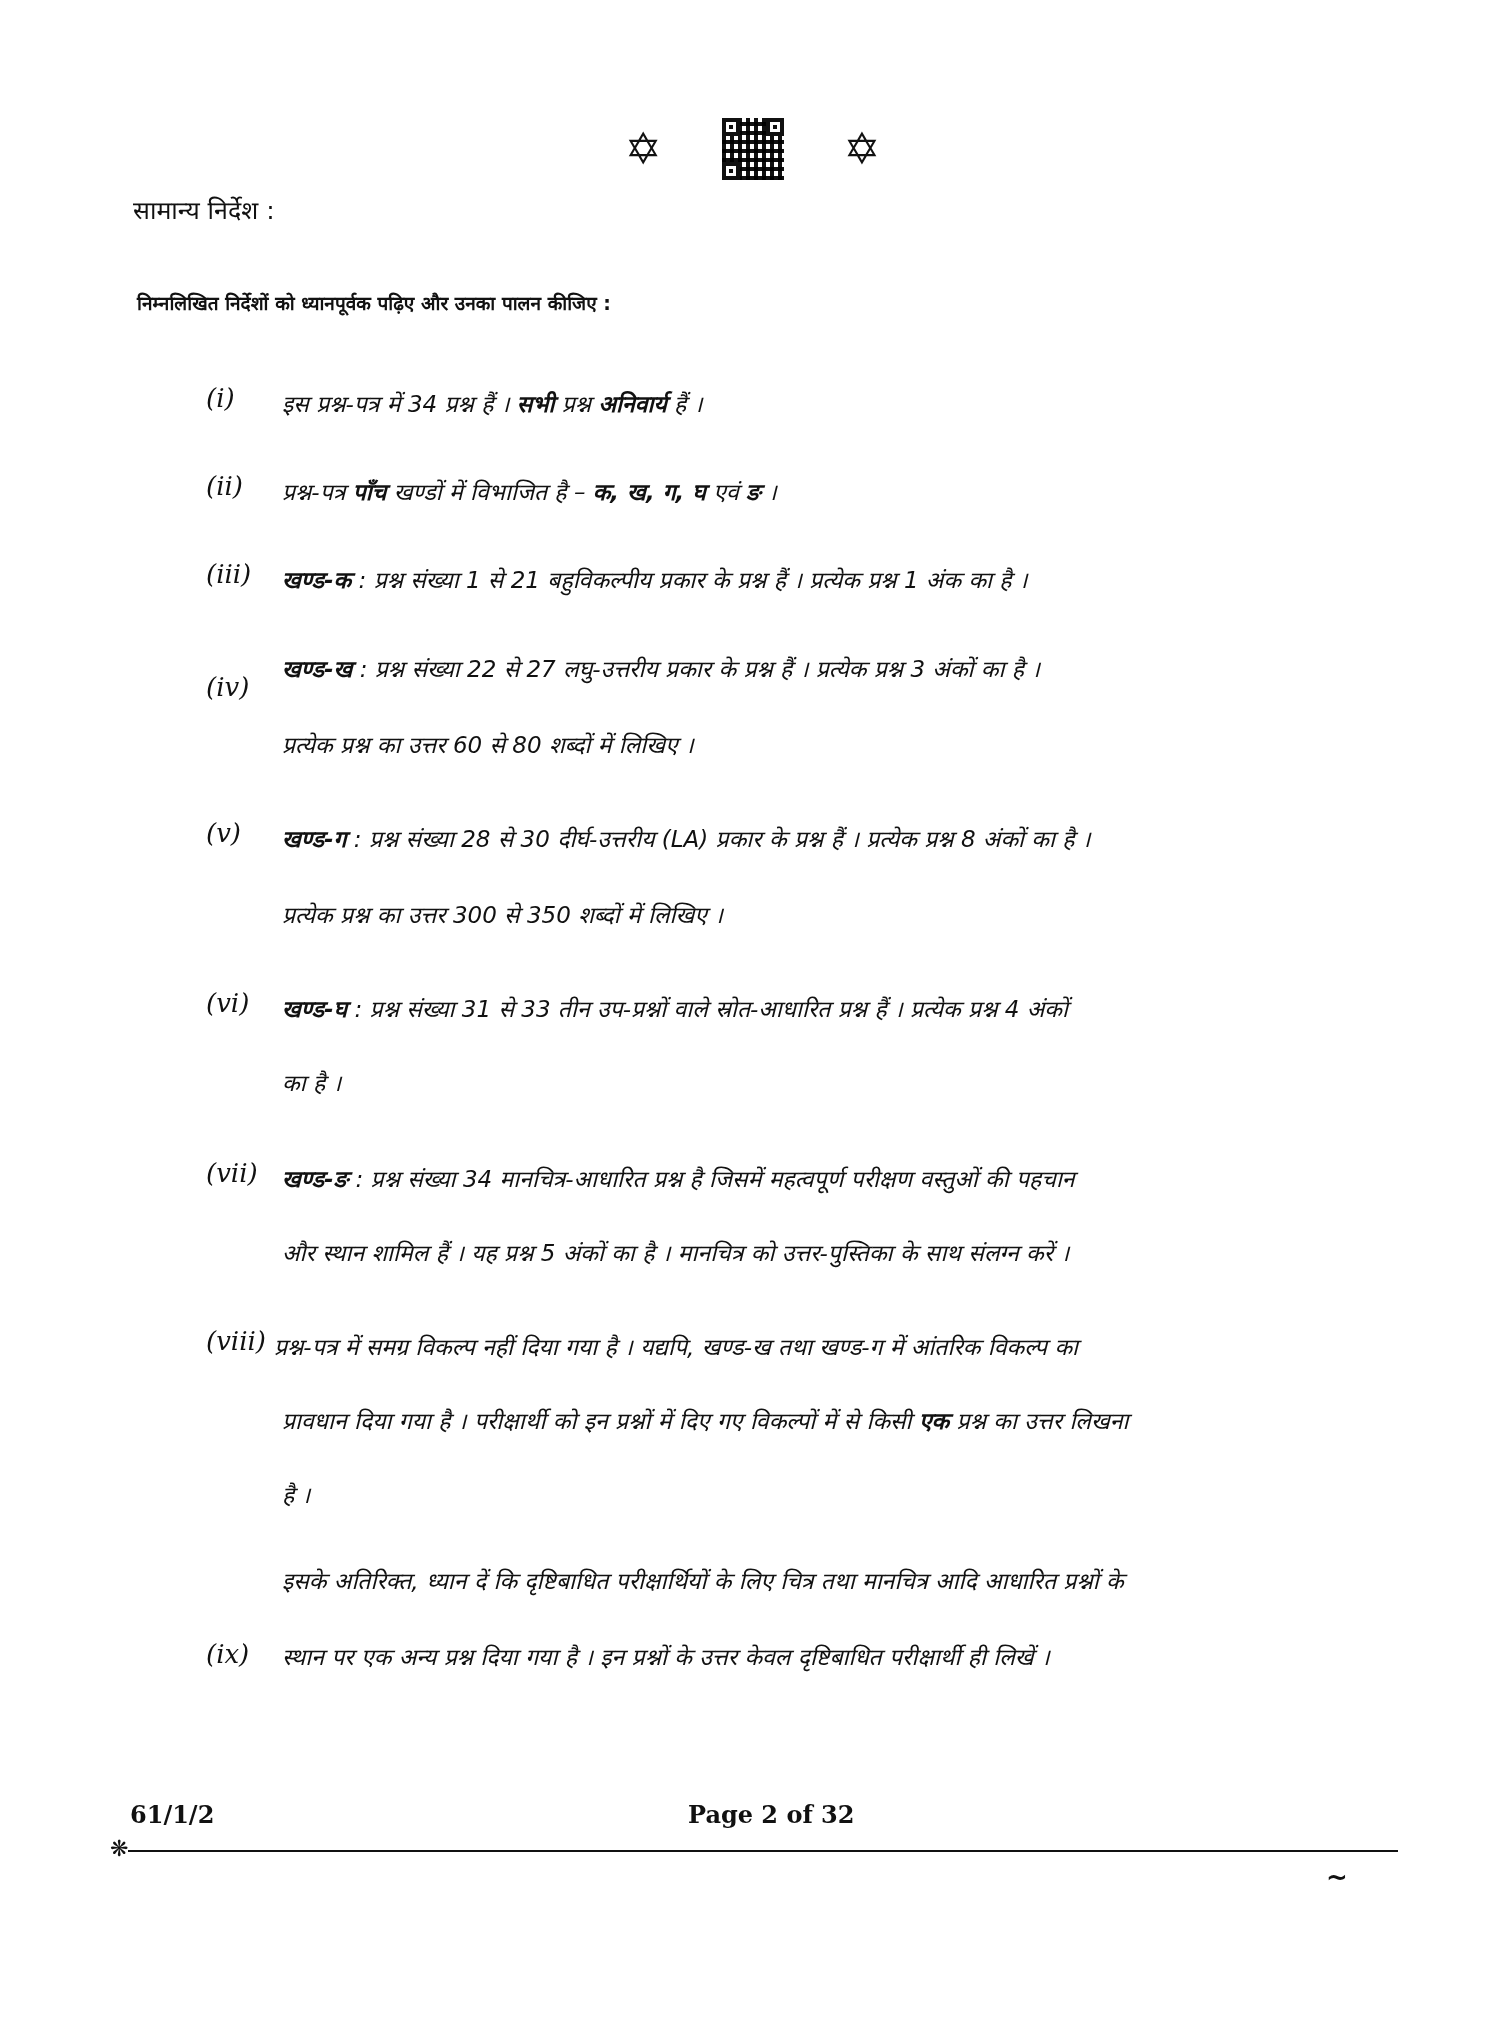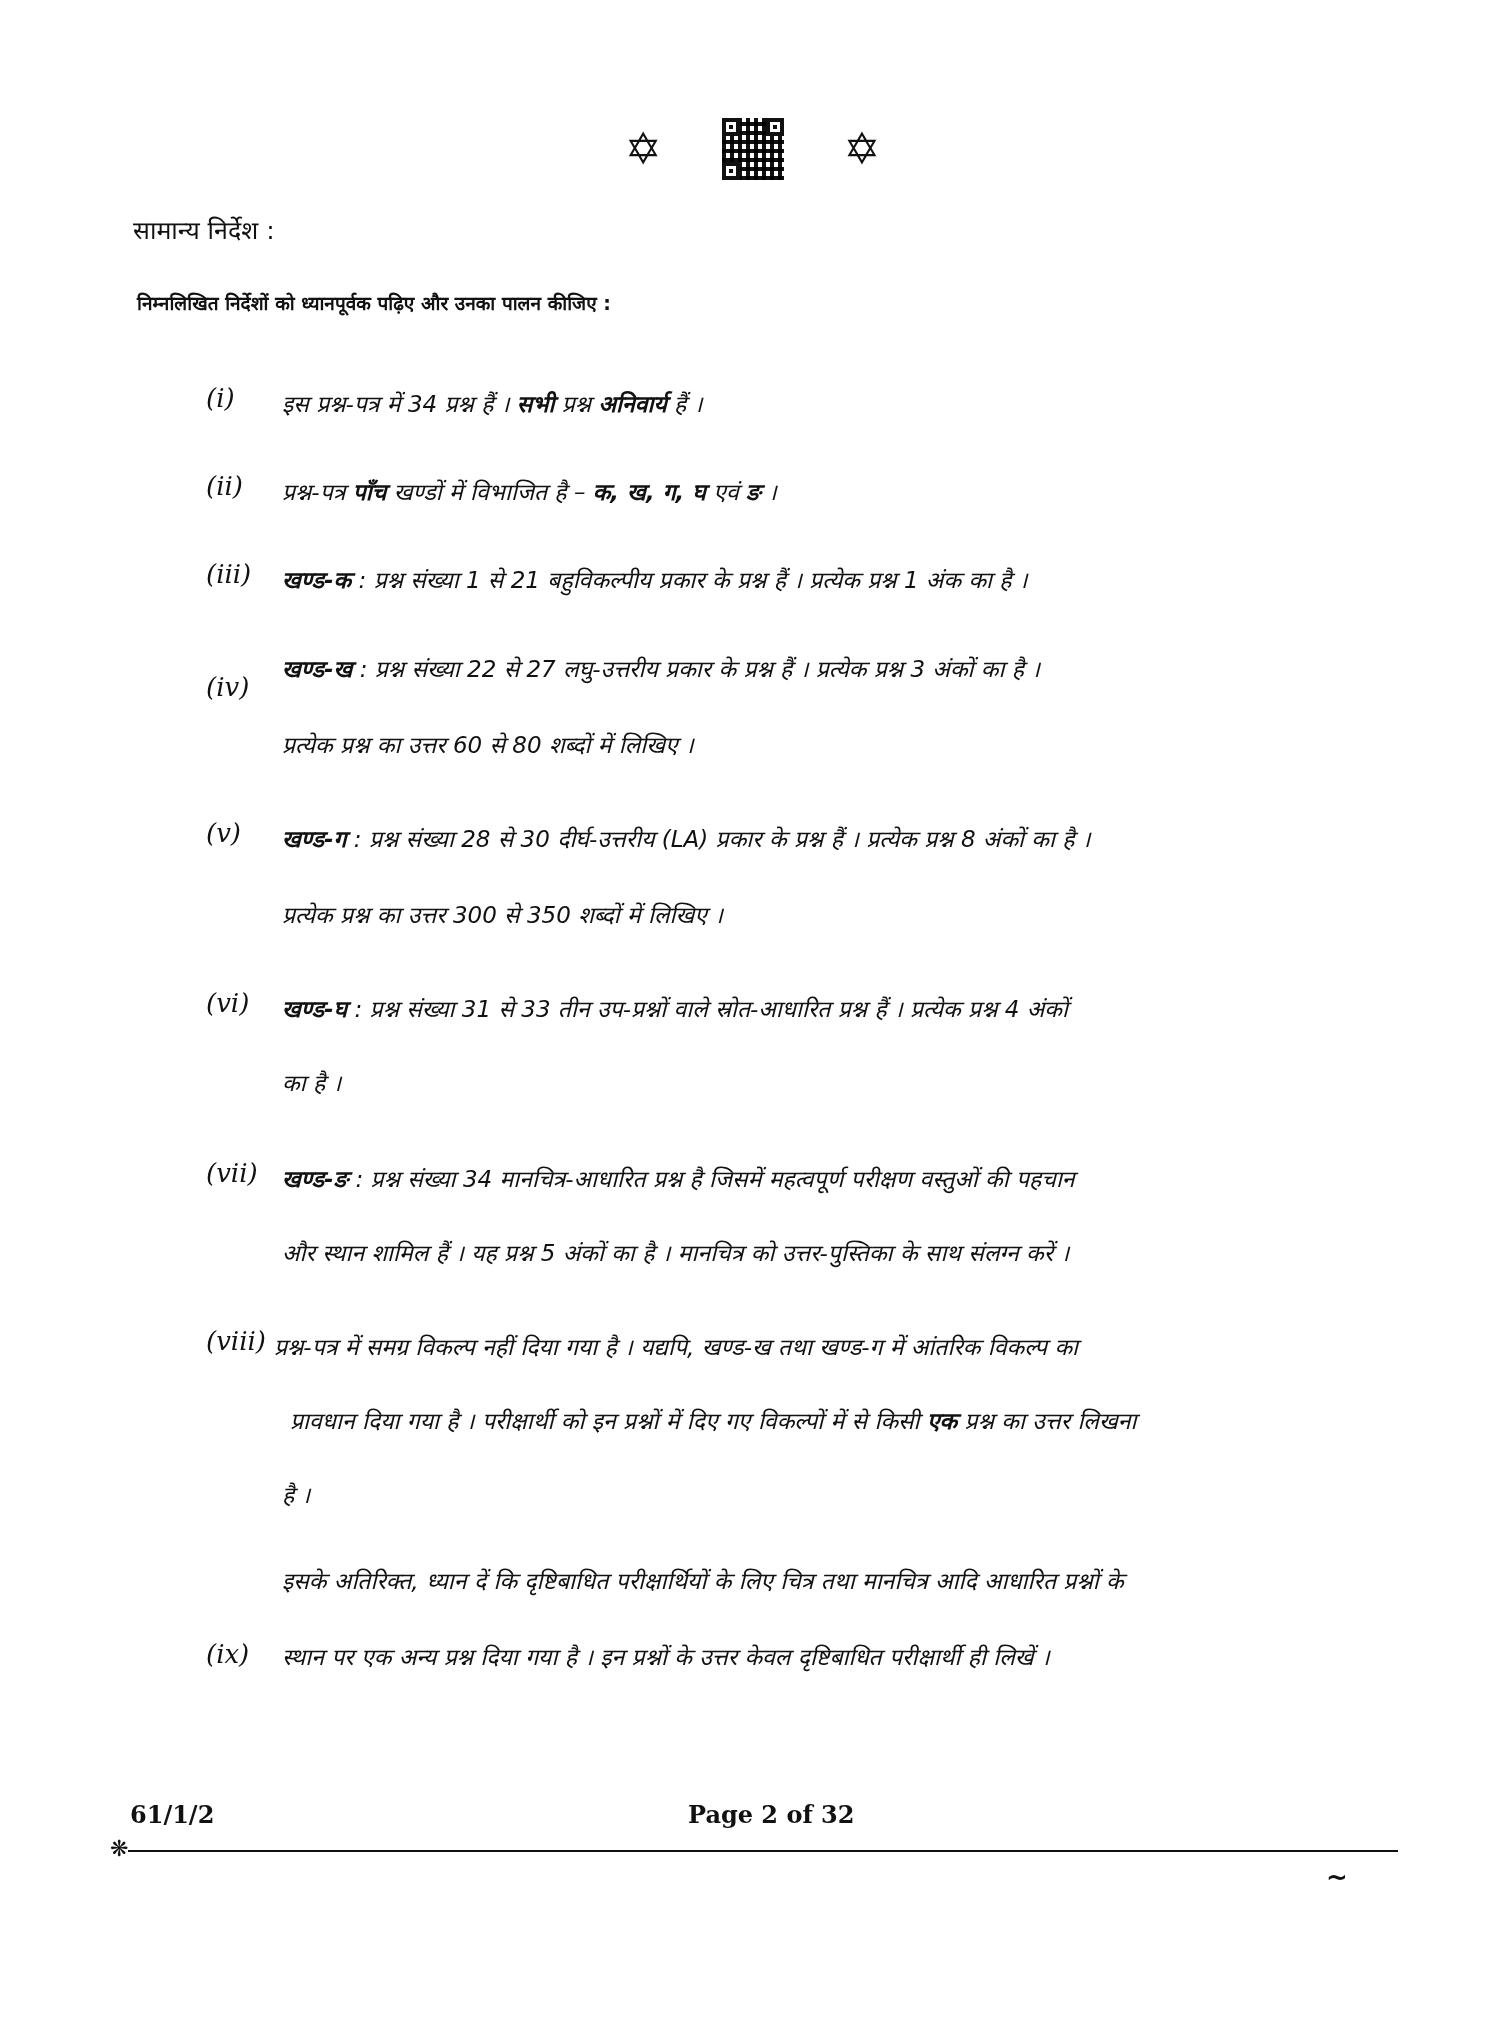--- a/index.html
+++ b/index.html
@@ -20,21 +20,21 @@
       background-blend-mode: multiply;
     }
     .qr .finder { position: absolute; width: 18px; height: 18px; border: 4px solid #111; background: #fff; box-sizing: border-box; }
     .qr .finder::after { content: ""; position: absolute; left: 3px; top: 3px; width: 4px; height: 4px; background: #111; }
     .qr .f1 { left: 0; top: 0; } .qr .f2 { right: 0; top: 0; } .qr .f3 { left: 0; bottom: 0; }
 
     .heading {
       position: absolute; left: 133px; font-family: "DejaVu Sans", sans-serif;
       font-size: 25px; color: #111;
     }
-    .h1 { top: 212px; }
+    .h1 { top: 192px; }
     .h2 { top: 290px; left: 137px; font-weight: bold; font-size: 19px; }
 
     .item { position: absolute; left: 206px; width: 1140px; font-family: "DejaVu Sans", sans-serif; font-style: italic; font-size: 23px; }
     .item .num { position: absolute; left: 0; font-family: "DejaVu Serif", serif; font-style: italic; font-size: 26px; }
     .item .line { position: absolute; left: 76px; white-space: nowrap; }
     .item .line.cont { left: 76px; }
     .b { font-weight: bold; }
 
     .footer-code { position: absolute; left: 130px; top: 1800px; font-family: "DejaVu Serif", serif; font-weight: bold; font-size: 24px; }
     .footer-page { position: absolute; left: 688px; top: 1800px; font-family: "DejaVu Serif", serif; font-weight: bold; font-size: 24px; }
@@ -87,21 +87,21 @@
       <div class="line cont" style="top: 1066px;"><span>का है ।</span></div>
     </div>
     <div class="item" style="top: 0px;">
       <span class="num" style="top: 1158px;">(vii)</span>
       <div class="line" style="top: 1162px; text-align: center;"><span class="b">खण्ड-ङ</span><span> : प्रश्न संख्या 34 मानचित्र-आधारित प्रश्न है जिसमें महत्वपूर्ण परीक्षण वस्तुओं की पहचान</span></div>
       <div class="line cont" style="top: 1236px;"><span>और स्थान शामिल हैं । यह प्रश्न 5 अंकों का है । मानचित्र को उत्तर-पुस्तिका के साथ संलग्न करें ।</span></div>
     </div>
     <div class="item" style="top: 0px;">
       <span class="num" style="top: 1326px;">(viii)</span>
       <div class="line" style="top: 1330px; left: 68px;"><span>प्रश्न-पत्र में समग्र विकल्प नहीं दिया गया है । यद्यपि, खण्ड-ख तथा खण्ड-ग में आंतरिक विकल्प का</span></div>
-      <div class="line cont" style="top: 1404px; margin-left: 8px;"><span>प्रावधान दिया गया है । परीक्षार्थी को इन प्रश्नों में दिए गए विकल्पों में से किसी </span><span class="b">एक</span><span> प्रश्न का उत्तर लिखना</span></div>
+      <div class="line cont" style="top: 1404px;"><span>प्रावधान दिया गया है । परीक्षार्थी को इन प्रश्नों में दिए गए विकल्पों में से किसी </span><span class="b">एक</span><span> प्रश्न का उत्तर लिखना</span></div>
       <div class="line cont" style="top: 1478px;"><span>है ।</span></div>
     </div>
     <div class="item" style="top: 0px;">
       <span class="num" style="top: 1639px;">(ix)</span>
       <div class="line" style="top: 1564px;"><span>इसके अतिरिक्त, ध्यान दें कि दृष्टिबाधित परीक्षार्थियों के लिए चित्र तथा मानचित्र आदि आधारित प्रश्नों के</span></div>
       <div class="line cont" style="top: 1640px;"><span>स्थान पर एक अन्य प्रश्न दिया गया है । इन प्रश्नों के उत्तर केवल दृष्टिबाधित परीक्षार्थी ही लिखें ।</span></div>
     </div>
   </div>
 
 <div class="footer-code">61/1/2</div>

